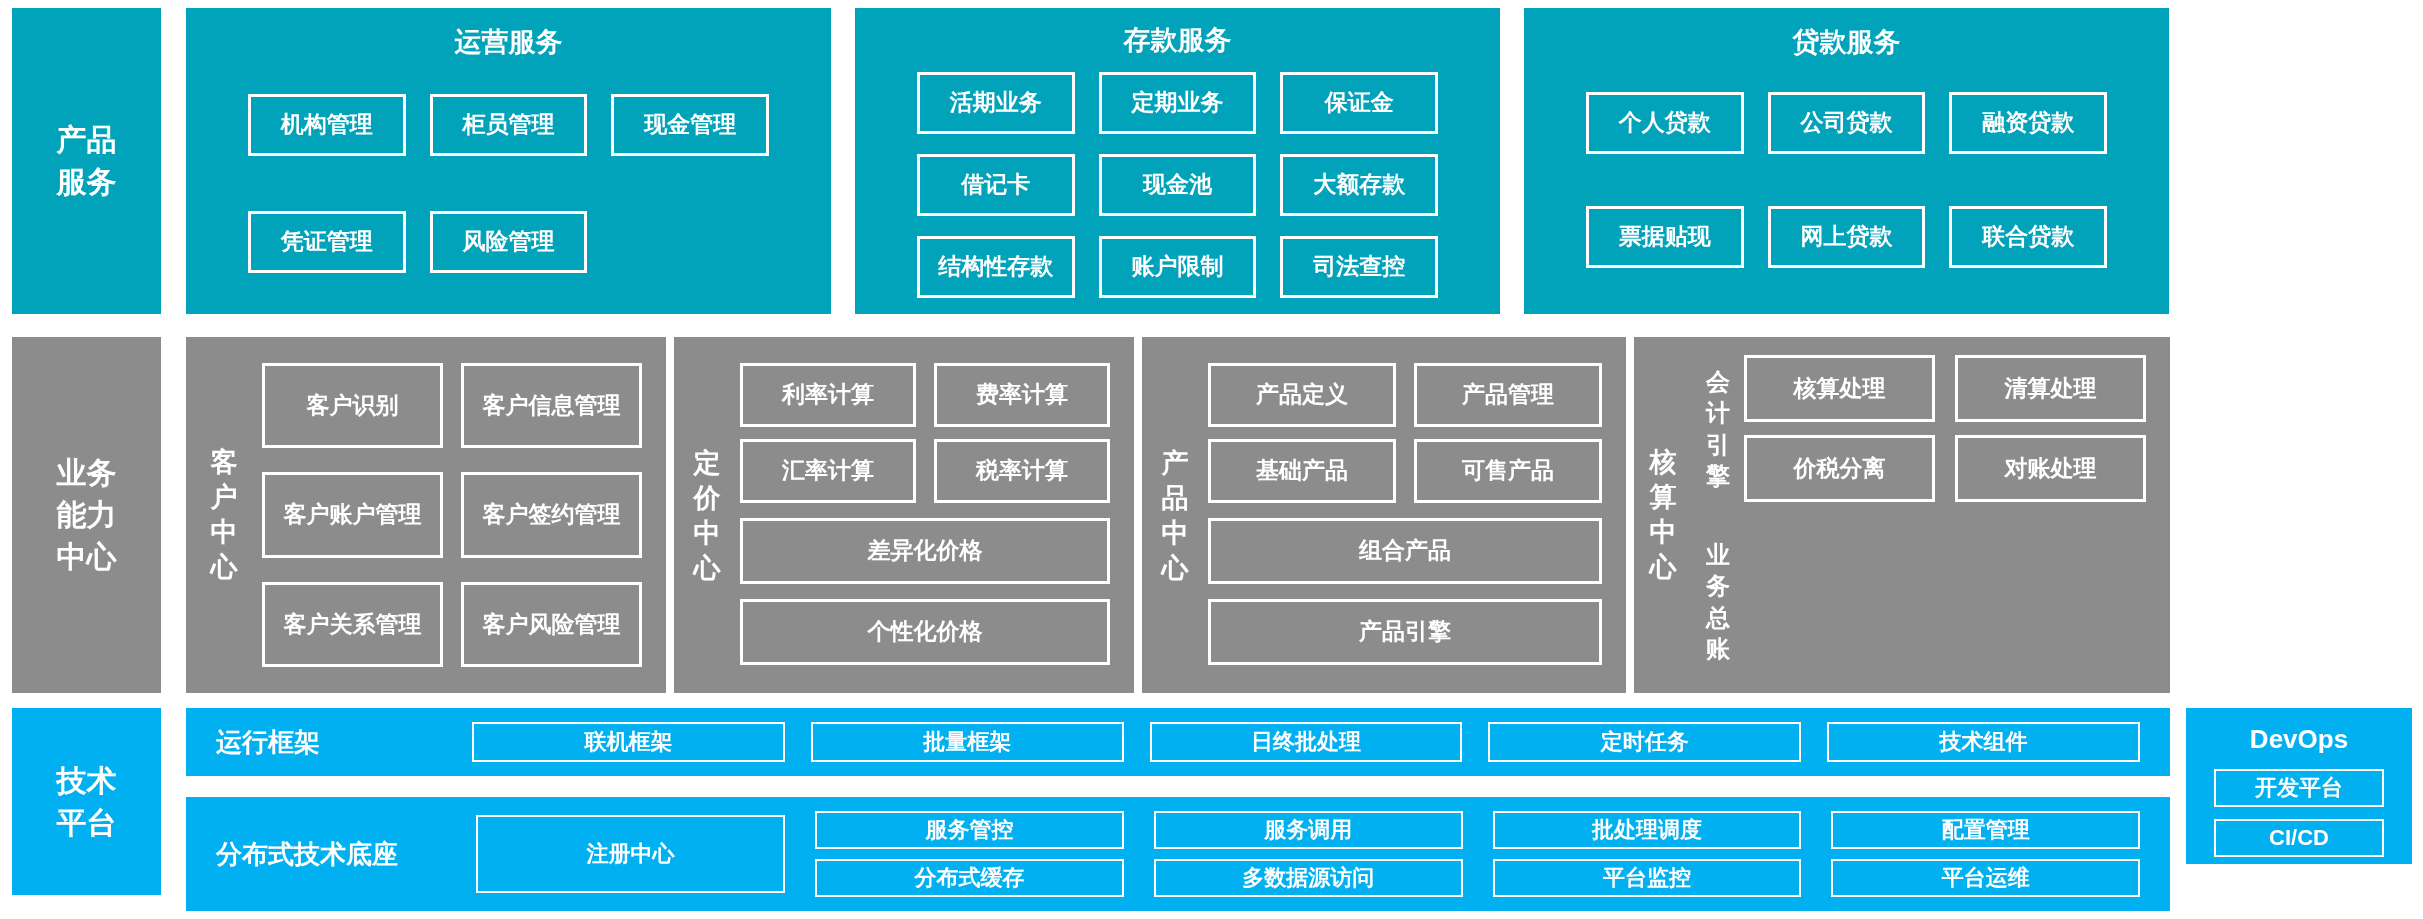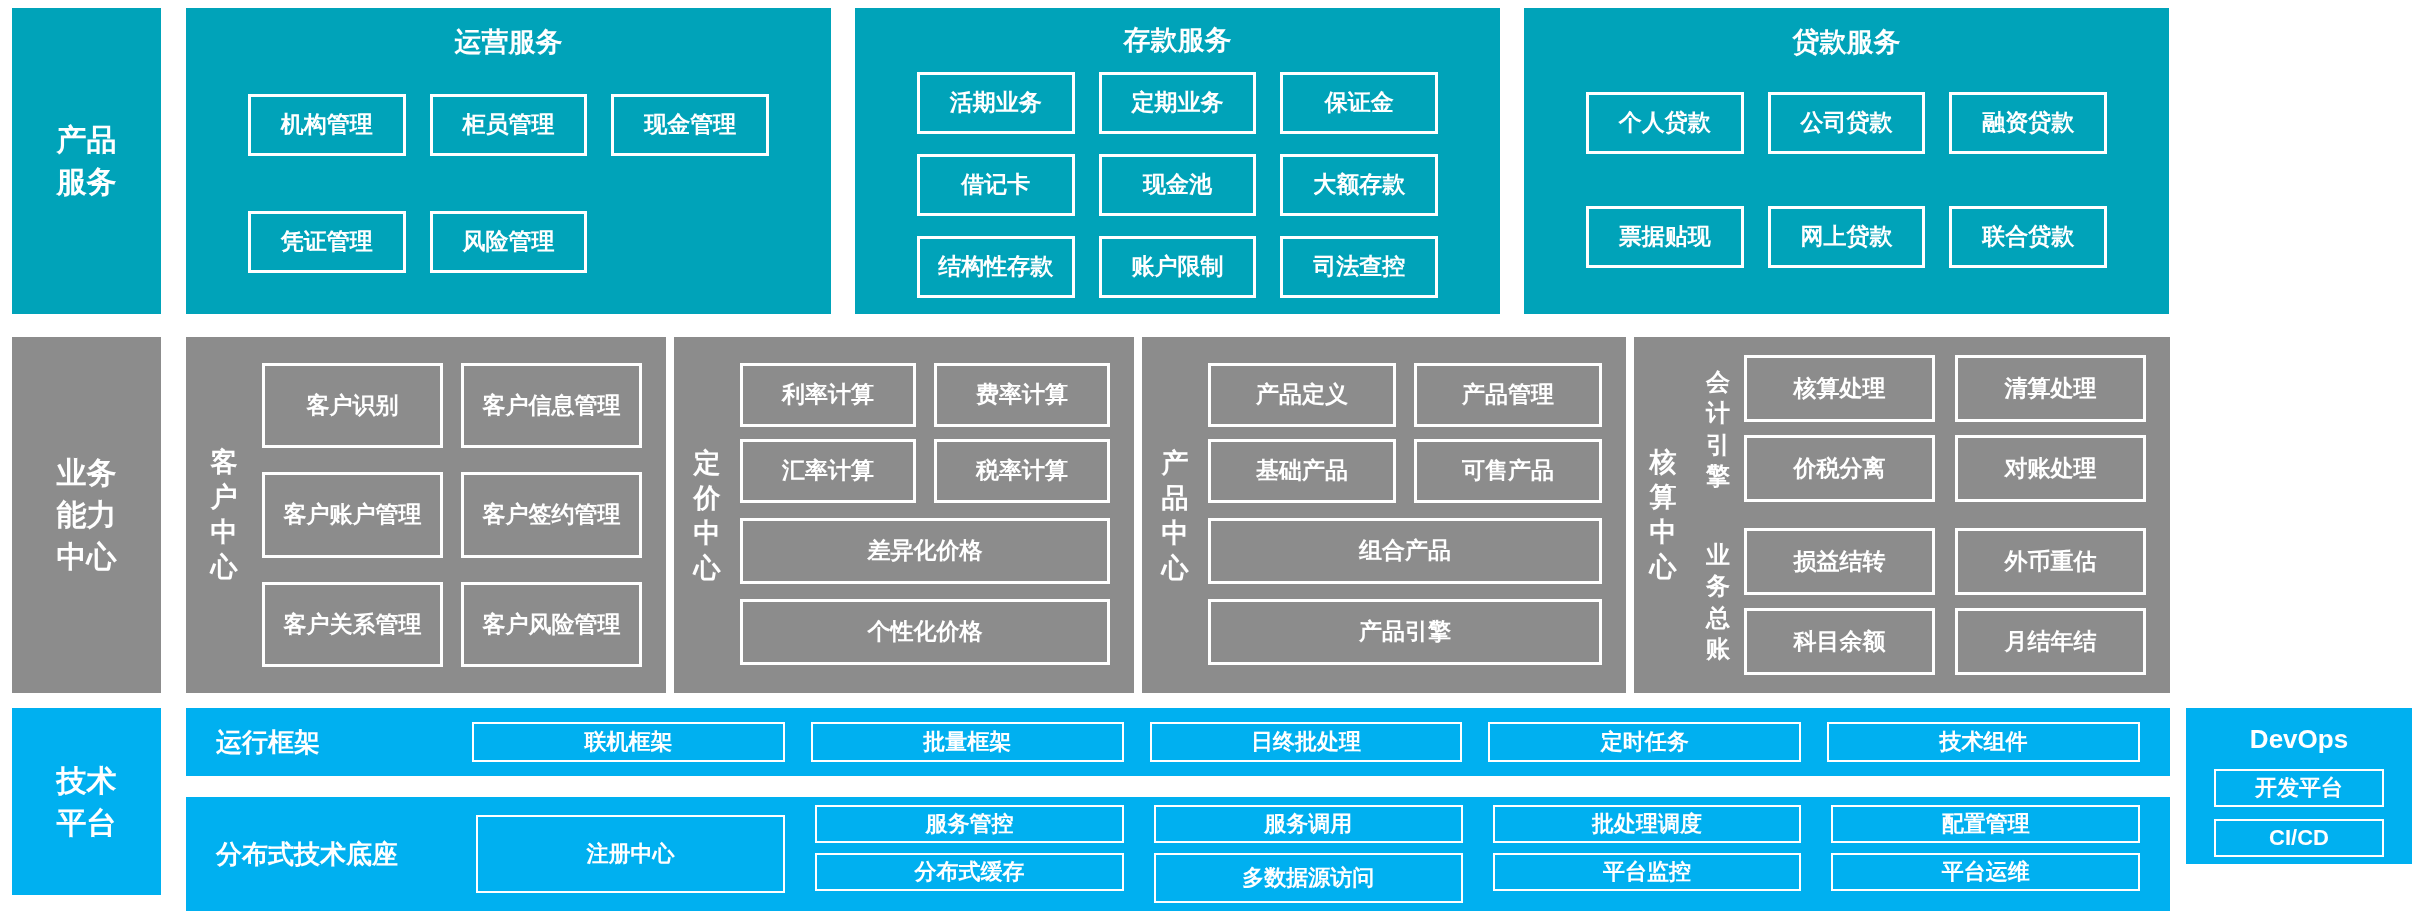--- a/index.html
+++ b/index.html
@@ -134,26 +134,20 @@
           <div class="box">核算处理</div>
           <div class="box">清算处理</div>
           <div class="box">价税分离</div>
           <div class="box">对账处理</div>
         </div>
       </div>
       <div style="flex:1;display:flex">
         <div class="vlabel" style="flex:0 0 52px;font-size:24px">
           <span>业务总账</span>
         </div>
-        <div class="grid" style="flex:1;grid-template-columns:1fr 1fr;column-gap:20px;row-gap:13px">
-          <div class="box">损益结转</div>
-          <div class="box">外币重估</div>
-          <div class="box">科目余额</div>
-          <div class="box">月结年结</div>
-        </div>
       </div>
     </div>
   </section>
 
   <div class="abs blue rail" style="left:12px;top:708px;width:149px;height:187px">
     <span>技术平台</span>
   </div>
 
   <section class="abs blue" style="left:186px;top:708px;width:1984px;height:68px;display:flex;align-items:center;gap:26px;padding:0 30px">
     <div class="bar-label" style="flex:0 0 230px">运行框架</div>
@@ -166,21 +160,21 @@
 
   <section class="abs blue" style="left:186px;top:797px;width:1984px;height:114px;display:flex;align-items:center;gap:30px;padding:0 30px">
     <div class="bar-label" style="flex:0 0 230px">分布式技术底座</div>
     <div class="box thin" style="flex:0 0 309px;height:78px">注册中心</div>
     <div class="grid" style="flex:1;grid-template-columns:repeat(4,1fr);column-gap:30px;row-gap:10px">
       <div class="box thin" style="height:38px">服务管控</div>
       <div class="box thin" style="height:38px">服务调用</div>
       <div class="box thin" style="height:38px">批处理调度</div>
       <div class="box thin" style="height:38px">配置管理</div>
       <div class="box thin" style="height:38px">分布式缓存</div>
-      <div class="box thin" style="height:50px">多数据源访问</div>
+      <div class="box thin" style="height:38px">多数据源访问</div>
       <div class="box thin" style="height:38px">平台监控</div>
       <div class="box thin" style="height:38px">平台运维</div>
     </div>
   </section>
 
   <aside class="abs blue" style="left:2186px;top:708px;width:226px;height:156px">
     <div class="sec-title" style="font-size:26px;padding-top:16px">DevOps</div>
     <div class="flexcol" style="margin:14px 28px 0;gap:12px">
       <div class="box thin" style="height:38px">开发平台</div>
       <div class="box thin" style="height:38px">CI/CD</div>

